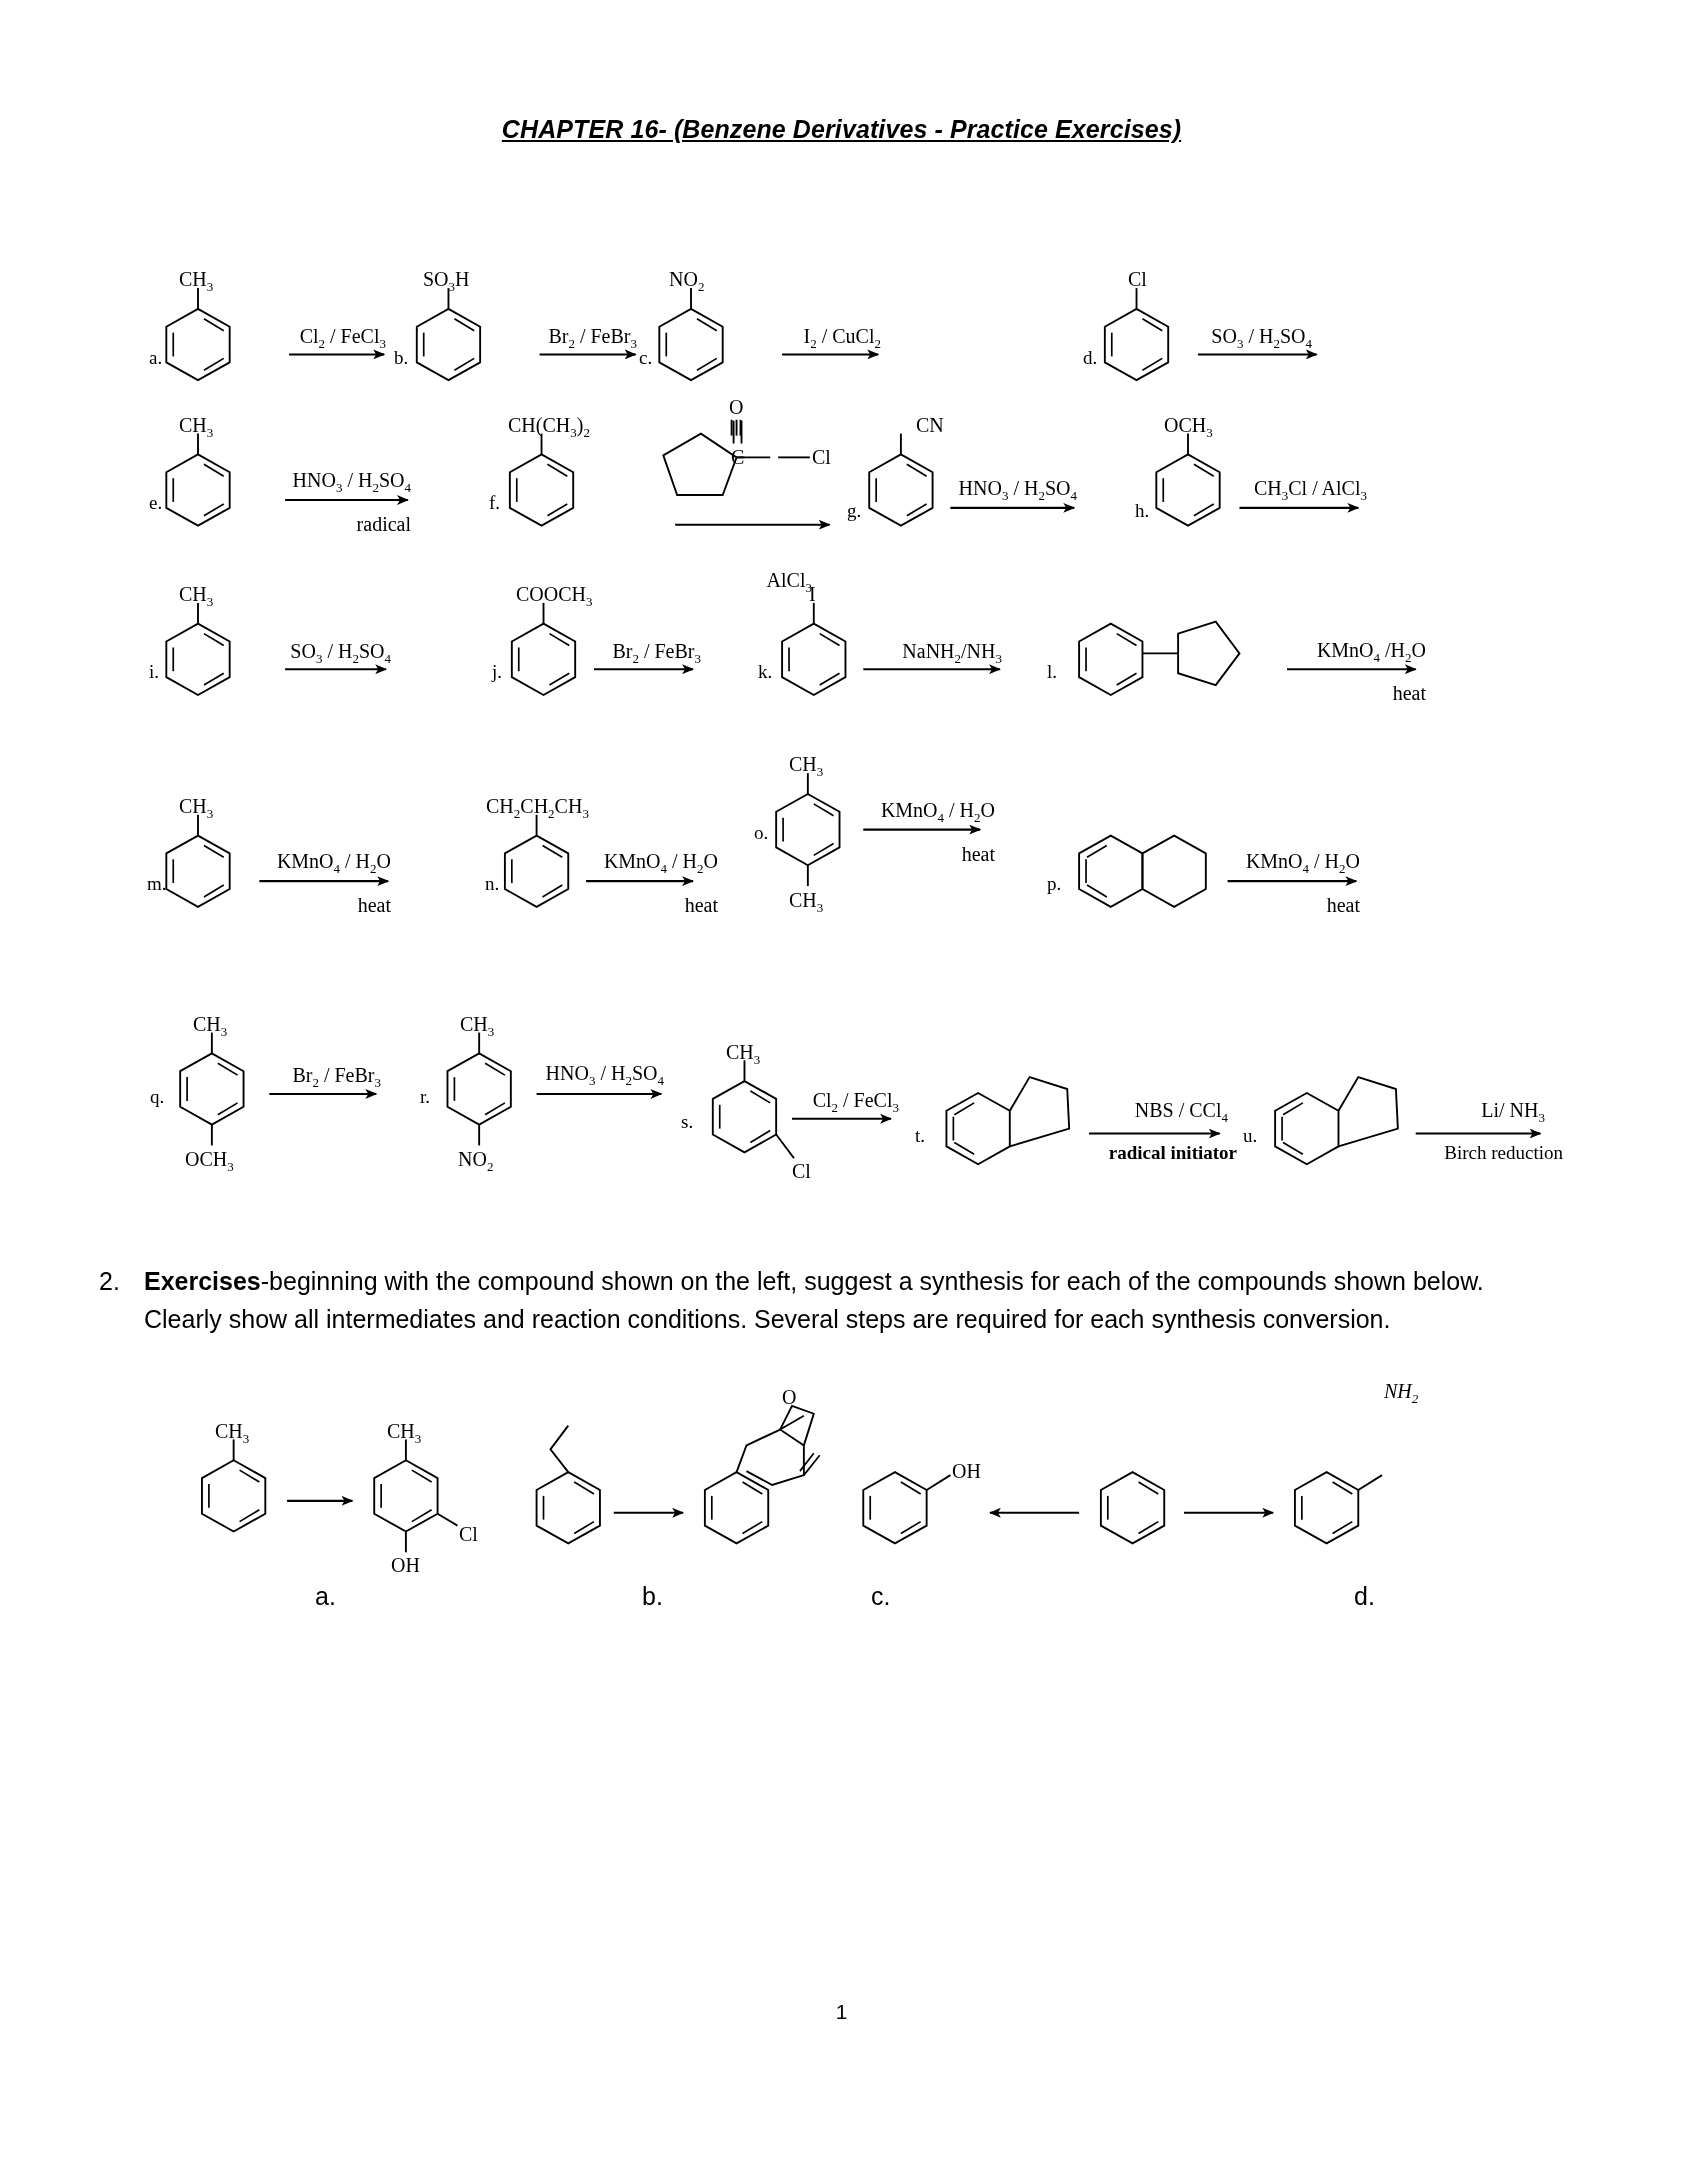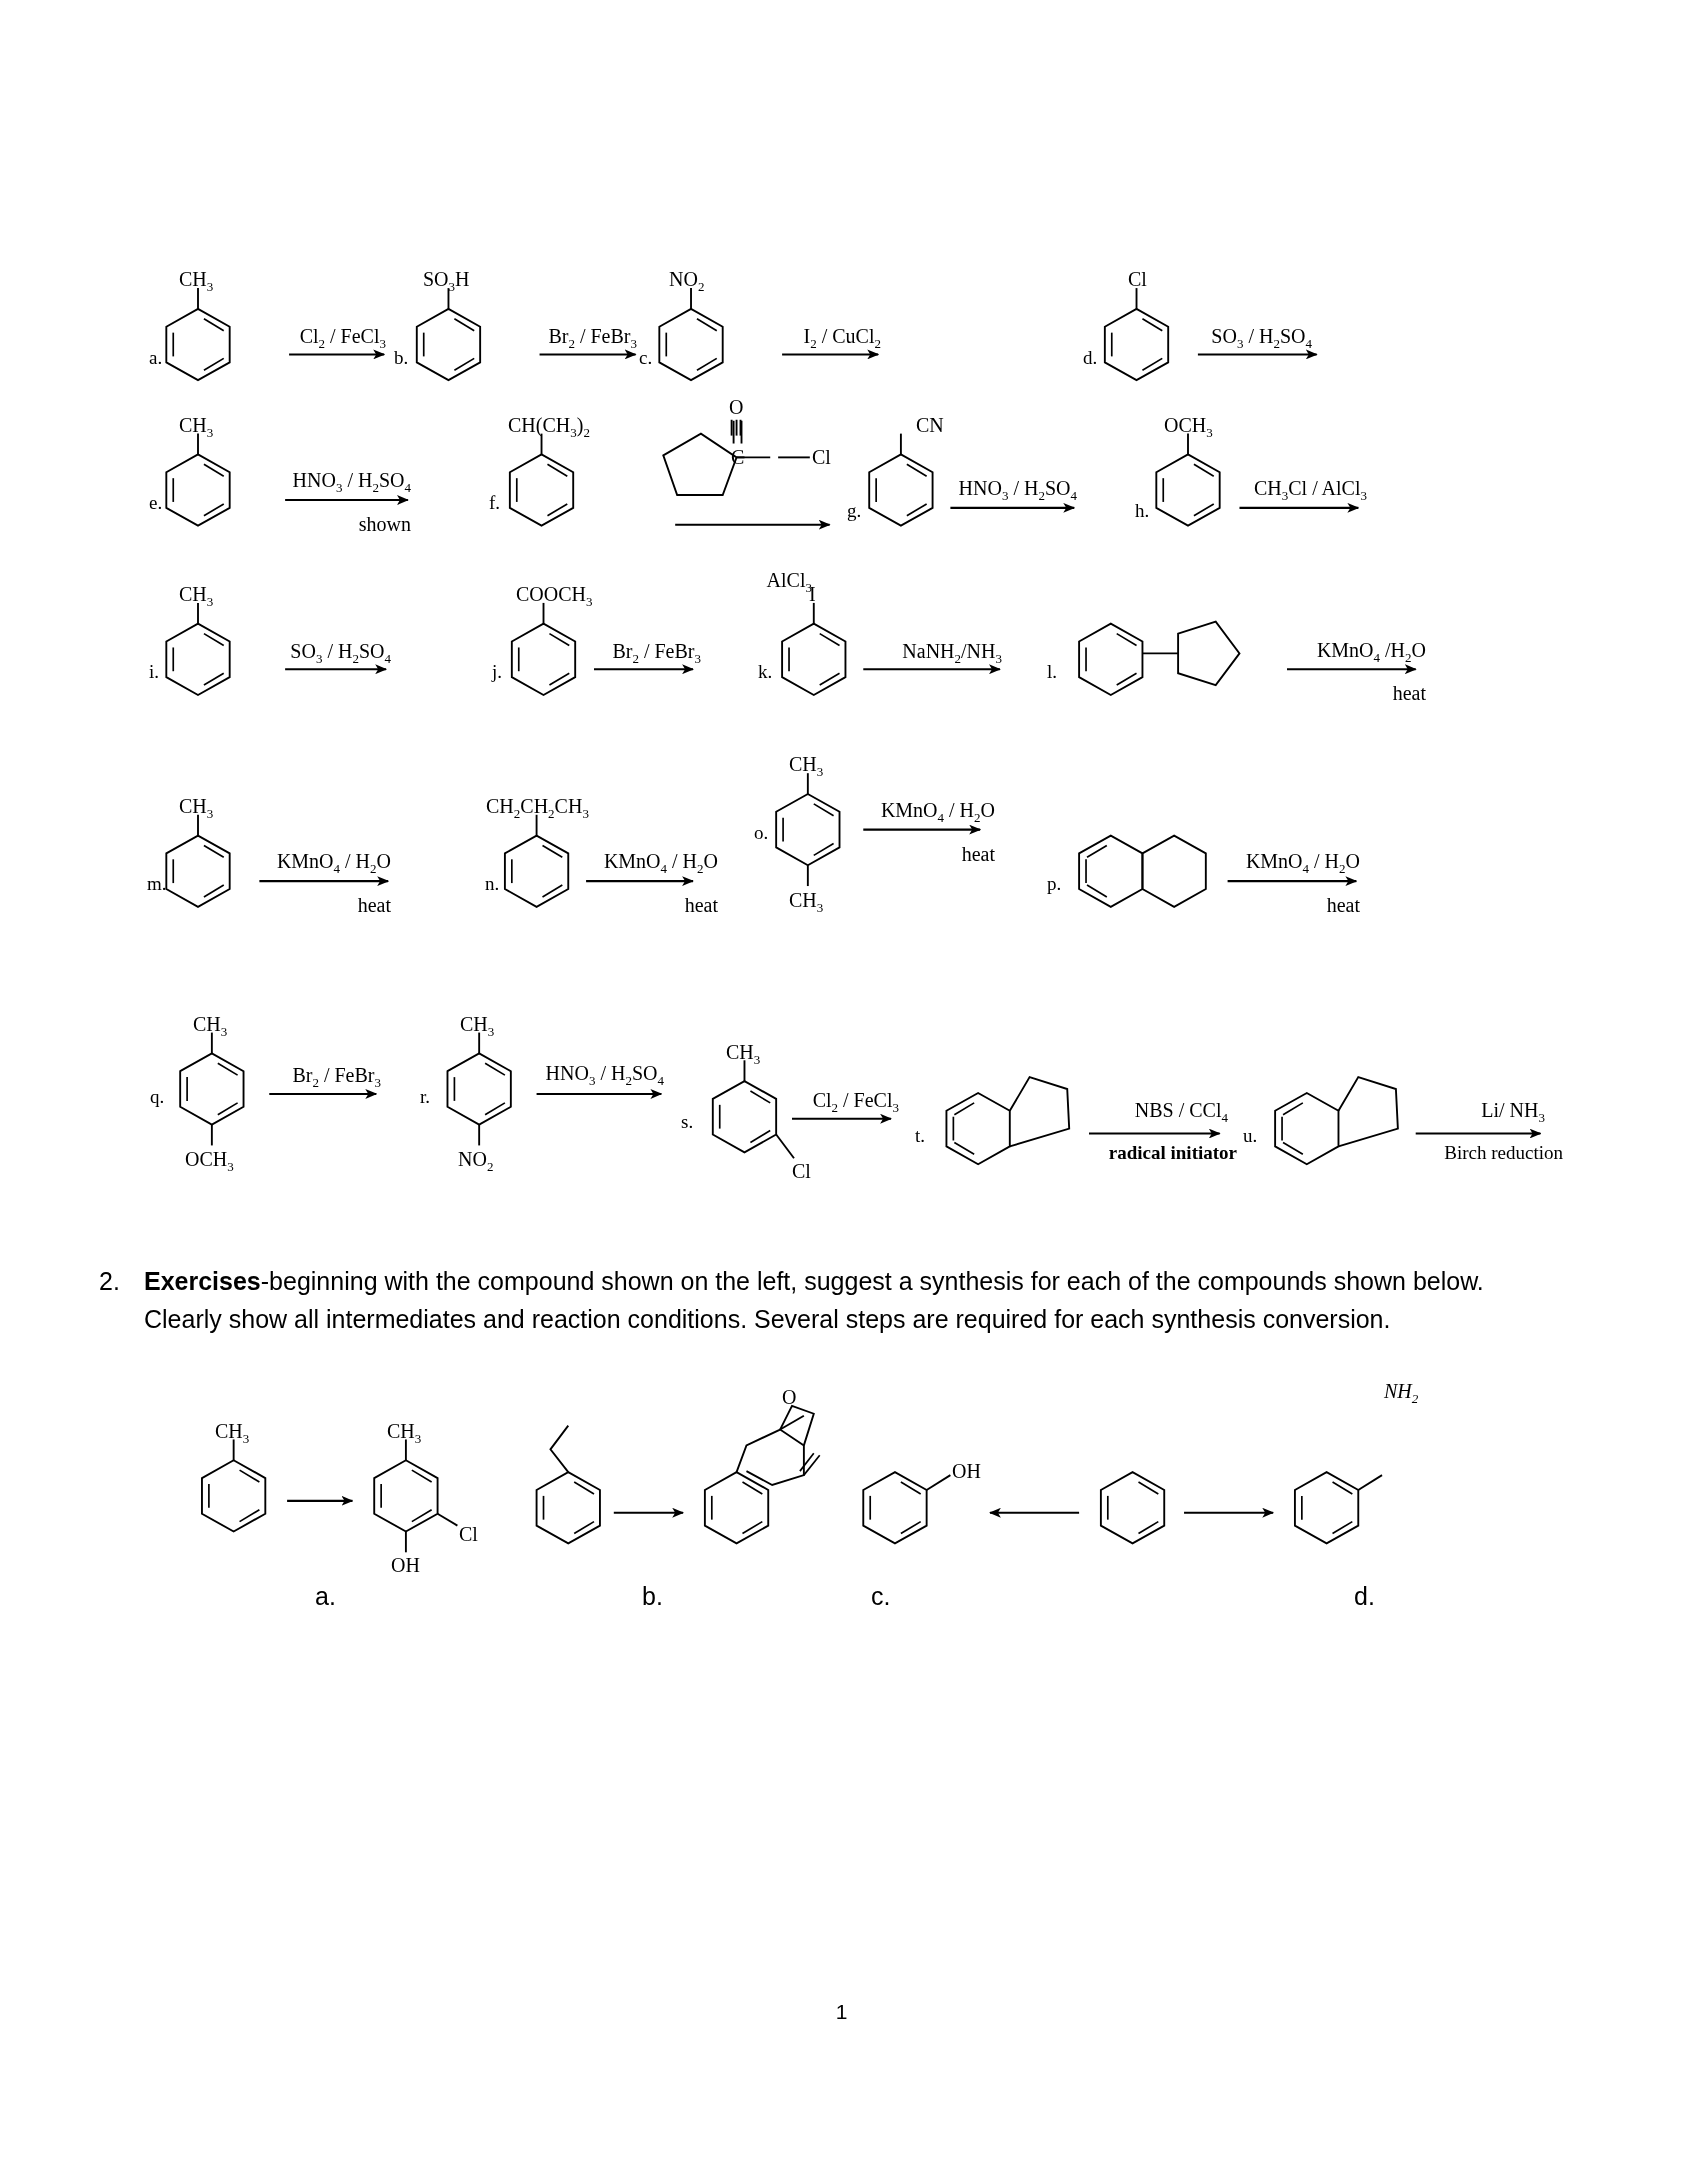--- a/index.html
+++ b/index.html
@@ -64,20 +64,21 @@
   svg { position:absolute; overflow:visible; }
   .bond { stroke:#000; stroke-width:1.9; fill:none; }
   .bond-thin { stroke:#000; stroke-width:1.7; fill:none; }
   .arrowline { stroke:#000; stroke-width:2.1; fill:none; }
 </style>
 </head>
 <body>
 
 <div class="page">
 
+  <div class="doc-title">CHAPTER 16- (Benzene Derivatives - Practice Exercises)</div>
 
 
   <svg width="1683" height="2178" style="left:0;top:0;" viewBox="0 0 1700 2200">
     <defs>
       <marker id="ah" markerWidth="12" markerHeight="10" refX="11" refY="5" orient="auto" markerUnits="userSpaceOnUse">
         <path d="M0,0 L12,5 L0,10 L3,5 Z" fill="#000"></path>
       </marker>
     </defs>
 
     <g>
@@ -362,21 +363,21 @@
   <div class="atom" style="left:669px; top:268px;">NO<sub>2</sub></div>
   <div class="cond" style="left:782px; top:325px; width:99px;">I<sub>2</sub> / CuCl<sub>2</sub></div>
 
   <div class="lbl" style="left:1083px; top:347px;">d.</div>
   <div class="atom" style="left:1128px; top:268px;">Cl</div>
   <div class="cond" style="left:1203px; top:325px; width:109px;">SO<sub>3</sub> / H<sub>2</sub>SO<sub>4</sub></div>
 
   <div class="lbl" style="left:149px; top:492px;">e.</div>
   <div class="atom" style="left:179px; top:414px;">CH<sub>3</sub></div>
   <div class="cond" style="left:282px; top:469px; width:129px;">HNO<sub>3</sub> / H<sub>2</sub>SO<sub>4</sub></div>
-  <div class="cond" style="left:282px; top:513px; width:129px;">shown</div>
+  <div class="cond" style="left:282px; top:513px; width:129px;">radical</div>
 
   <div class="lbl" style="left:489px; top:492px;">f.</div>
   <div class="atom" style="left:508px; top:414px;">CH(CH<sub>3</sub>)<sub>2</sub></div>
   <div class="atom" style="left:729px; top:396px;">O</div>
   <div class="atom" style="left:731px; top:446px;">C</div>
   <div class="atom" style="left:812px; top:446px;">Cl</div>
   <div class="cond" style="left:693px; top:569px; width:119px;">AlCl<sub>3</sub></div>
 
   <div class="lbl" style="left:847px; top:500px;">g.</div>
   <div class="atom" style="left:884px; top:414px;margin-left:32px;">CN</div>

